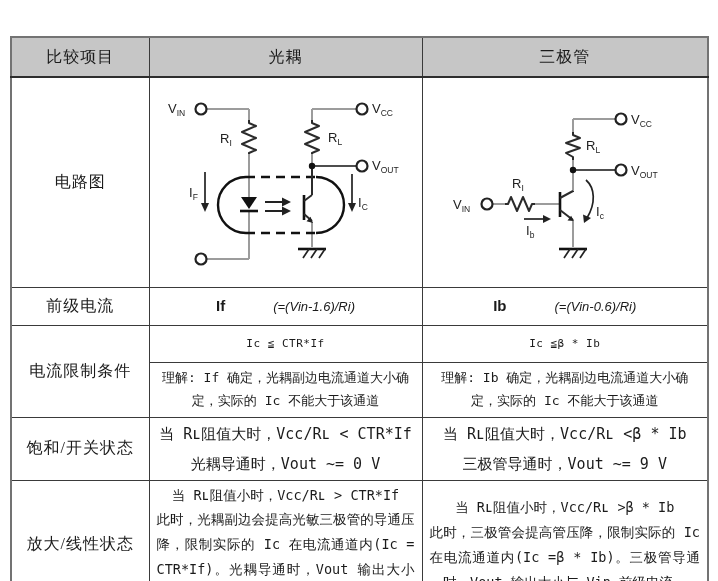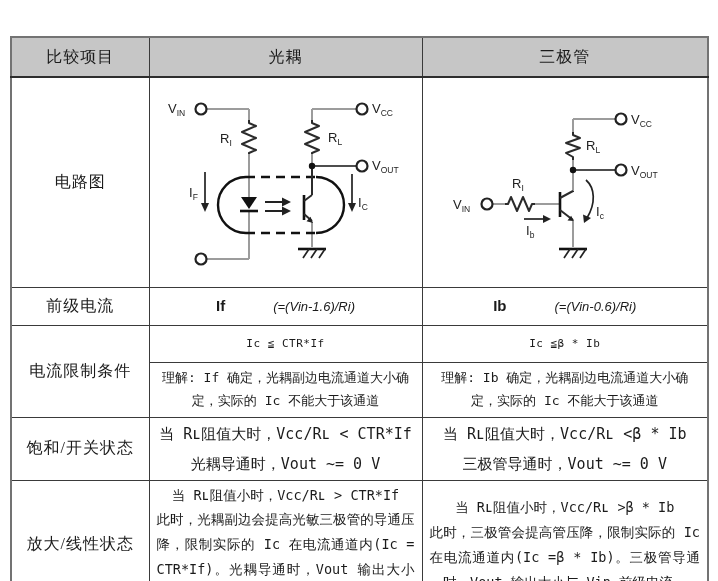--- a/index.html
+++ b/index.html
@@ -192,21 +192,21 @@
       </tr>
 
       <tr class="r-sat">
         <td class="lbl">饱和/开关状态</td>
         <td class="sat">
           <div>当 Rʟ阻值大时，Vcc/Rʟ &lt; CTR*If</div>
           <div>光耦导通时，Vout ~= 0 V</div>
         </td>
         <td class="sat">
           <div>当 Rʟ阻值大时，Vcc/Rʟ &lt;β * Ib</div>
-          <div>三极管导通时，Vout ~= 0 V</div>
+          <div>三极管导通时，Vout ~= 9 V</div>
         </td>
       </tr>
 
       <tr class="r-lin">
         <td class="lbl">放大/线性状态</td>
         <td class="lin">
           <div>当 Rʟ阻值小时，Vcc/Rʟ &gt; CTR*If</div>
           <div class="body">此时，光耦副边会提高光敏三极管的导通压降，限制实际的 Ic 在电流通道内(Ic = CTR*If)。光耦导通时，Vout 输出大小与 Vin 有线性关系。</div>
         </td>
         <td class="lin">

